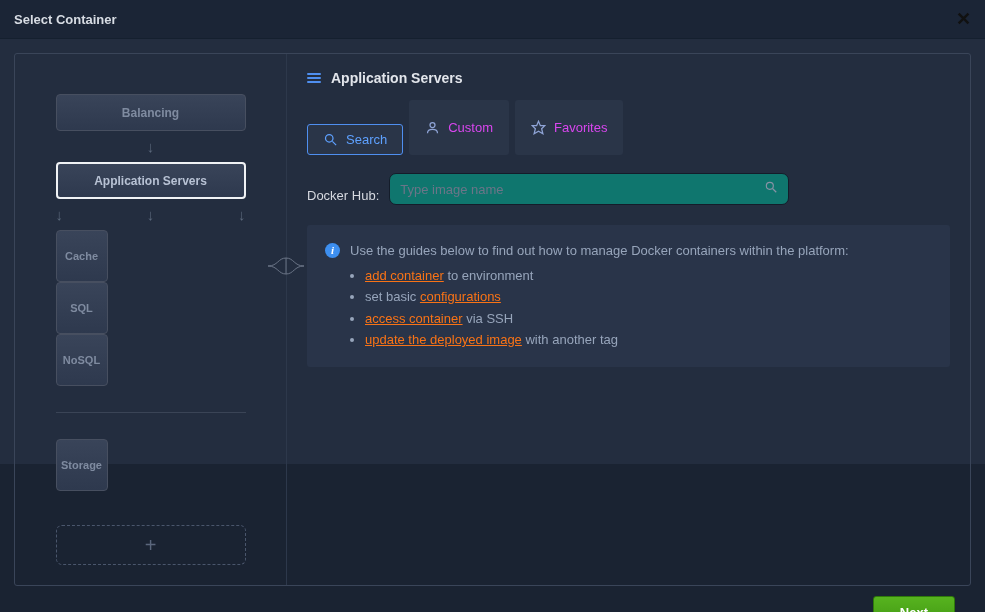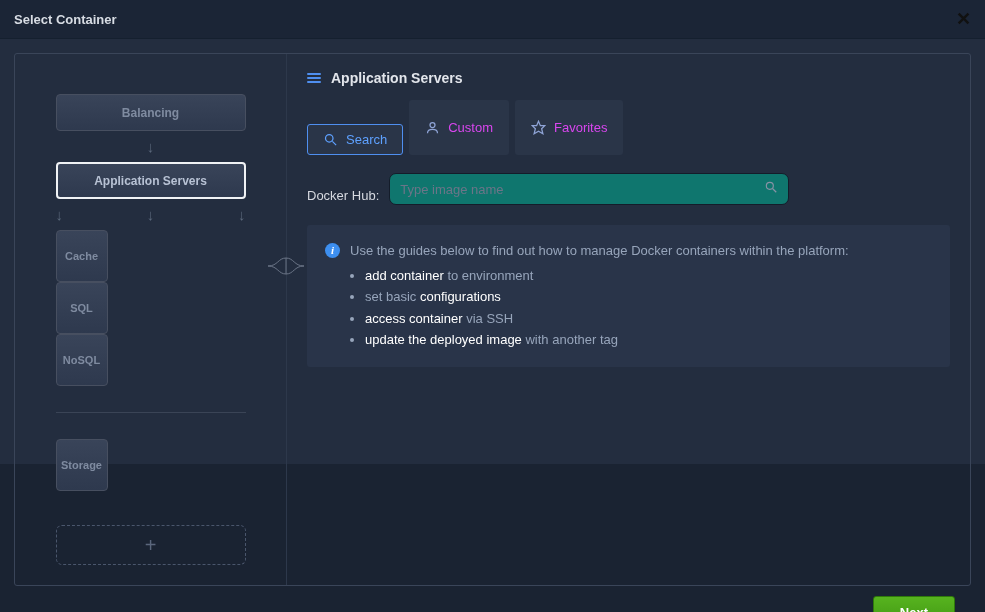--- a/index.html
+++ b/index.html
@@ -136,21 +136,21 @@
 .info-row1 { display: flex; align-items: flex-start; gap: 10px; margin-bottom: 4px; }
 .info-icon {
   width: 15px; height: 15px; border-radius: 50%;
   background: #3d8ff0; color: #fff;
   font-size: 11px; font-weight: bold; font-family: Georgia, serif; font-style: italic;
   display: flex; align-items: center; justify-content: center;
   flex-shrink: 0; margin-top: 2px;
 }
 .info-box ul { list-style: disc; margin-left: 40px; margin-top: 2px; }
 .info-box li { padding: 1px 0; }
-.info-box a { color: #ffffff; cursor: pointer; text-align: right; }
+.info-box a { color: #f97316; text-decoration: underline; cursor: pointer; text-align: right; }
 .footer {
   padding: 10px 16px 0 0;
   display: flex;
   justify-content: flex-end;
 }
 .btn-next {
   background: linear-gradient(#57b31f, #3f9611);
   border: 1px solid #2f7a0a;
   color: #fff;
   font-size: 13px;

